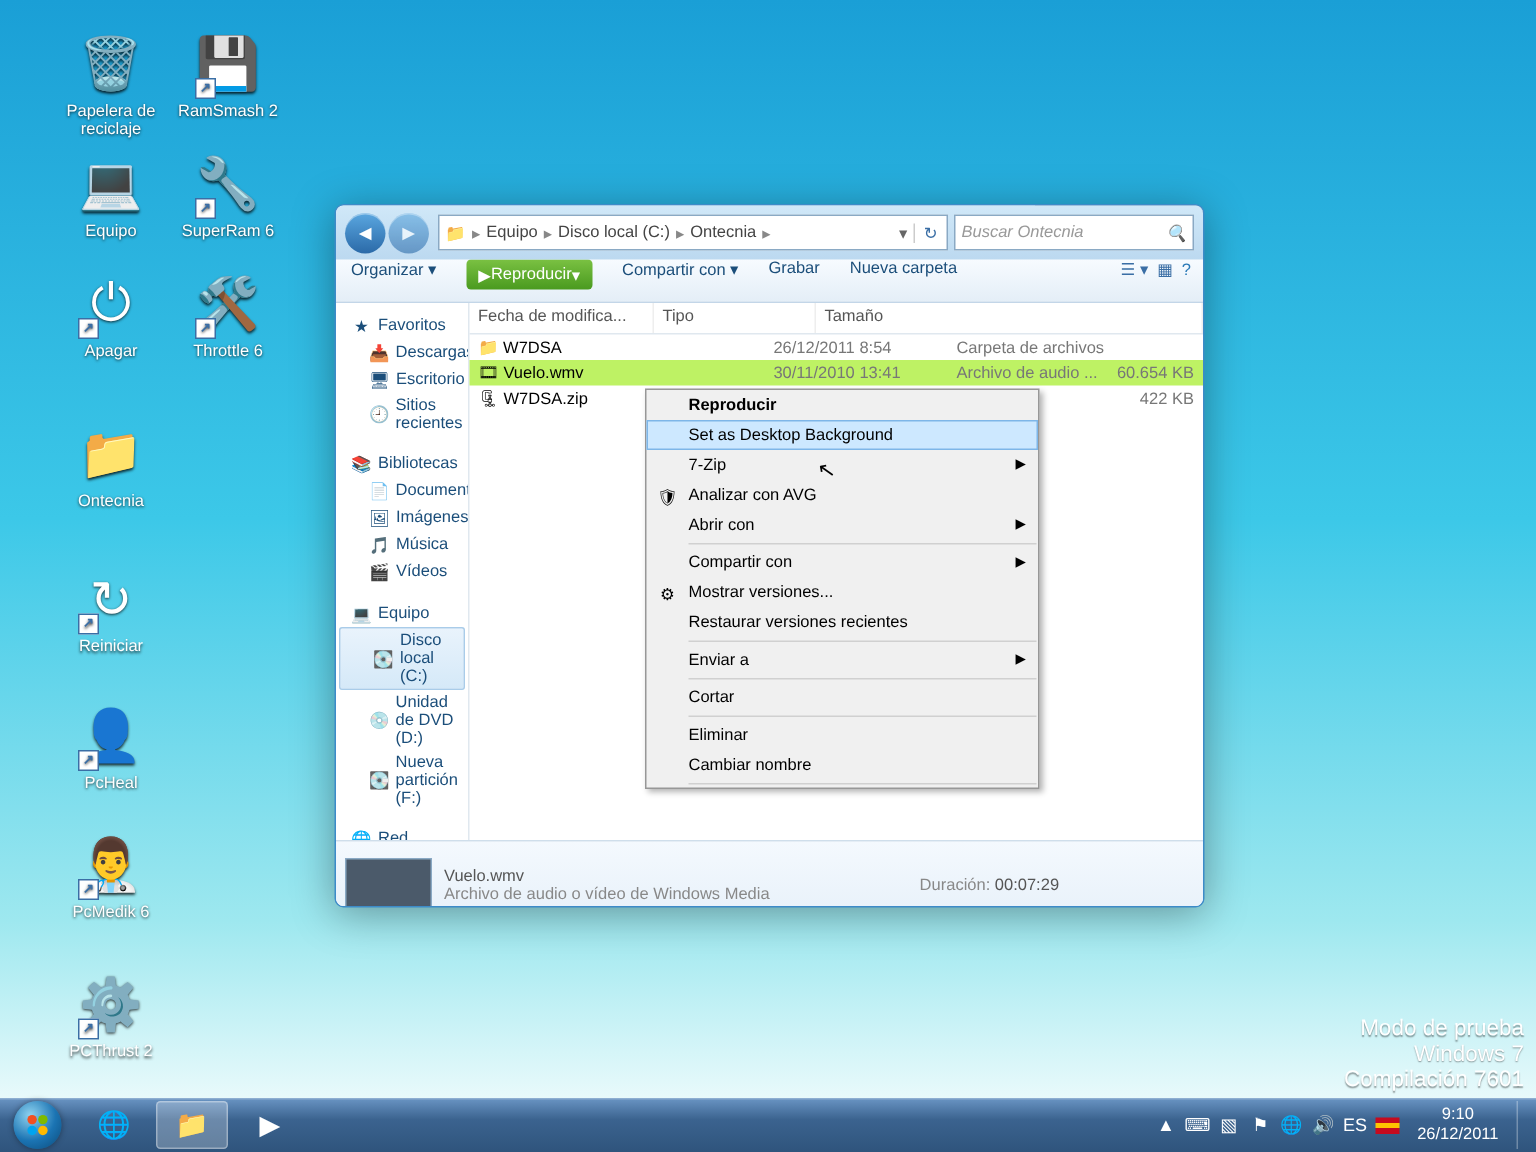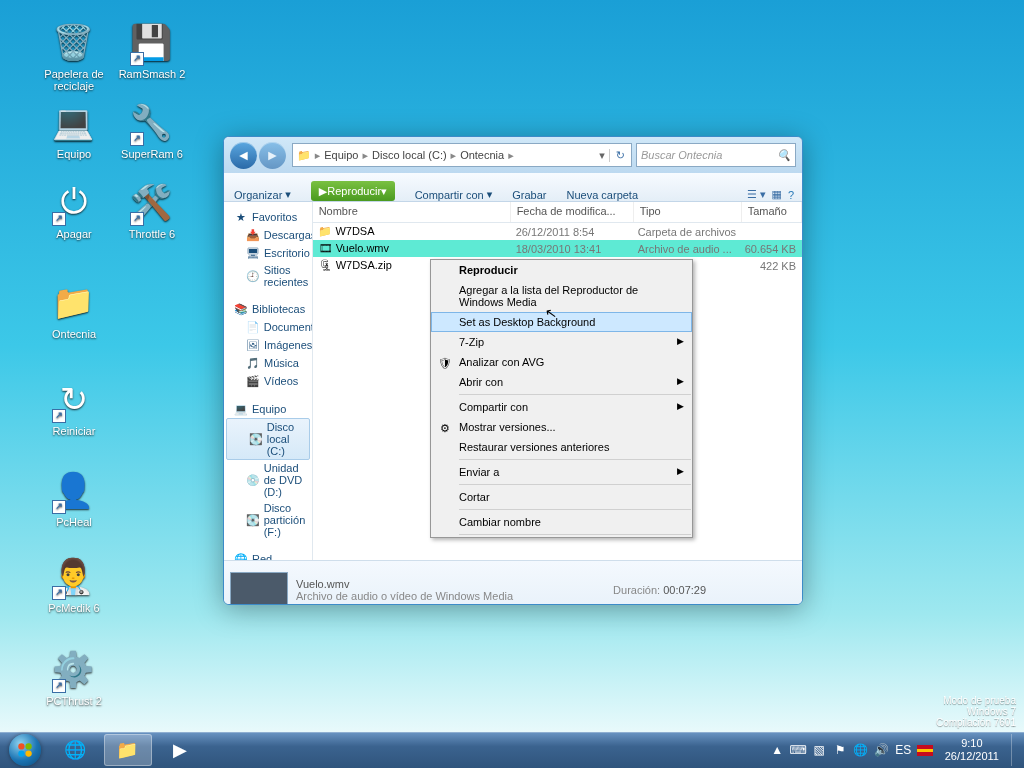--- a/index.html
+++ b/index.html
@@ -12,51 +12,51 @@
 .win{position:absolute;left:223px;top:136px;width:578px;height:467px;background:#fff;border:1px solid #3d8bc8;border-radius:6px;box-shadow:0 4px 28px rgba(0,0,0,.35);overflow:hidden;}
 .glassbar{height:36px;background:linear-gradient(#d0e8f8,#bcd9f0);display:flex;align-items:center;padding:0 6px;position:relative;}
 .navcircle{width:27px;height:27px;border-radius:50%;background:linear-gradient(#5aa7e0,#2b6aa8);color:#fff;display:flex;align-items:center;justify-content:center;font-size:14px;margin-right:2px;box-shadow:inset 0 1px 0 rgba(255,255,255,.4);}
 .addr{flex:1;height:22px;background:#fff;border:1px solid #8aa9c4;margin:0 4px;display:flex;align-items:center;font-size:11px;color:#444;overflow:hidden;}
 .addr .crumb{padding:0 4px;}
 .addr .sep{color:#888;}
 .search{width:150px;height:22px;background:#fff;border:1px solid #8aa9c4;display:flex;align-items:center;color:#999;font-style:italic;padding:0 4px;gap:28px;}
 .winbtns{position:absolute;top:0;right:0;display:flex;}
 .winbtns div{width:30px;height:18px;border:1px solid #5a7fa6;display:flex;align-items:center;justify-content:center;font-size:10px;background:linear-gradient(#eaf3fb,#cfe3f4);}
 .winbtns .close{width:46px;background:linear-gradient(#e77,#c33);color:#fff;border-top-right-radius:4px;}
-.toolbar{height:28px;background:linear-gradient(#f7fbff,#e4eef7);border-bottom:1px solid #c3d6e8;display:flex;align-items:flex-end;font-size:11px;color:#1b4e7a;}
+.toolbar{height:28px;background:linear-gradient(#f7fbff,#e4eef7);border-bottom:1px solid #c3d6e8;display:flex;align-items:flex-start;font-size:11px;color:#1b4e7a;}
 .toolbar .btn{padding:0 10px;display:flex;align-items:center;gap:3px;}
 .toolbar .grn{color:#fff;background:linear-gradient(#7ac142,#4a9a1f);border-radius:3px;height:20px;padding:0 8px;display:flex;align-items:center;}
 .toolbar .right{margin-left:auto;display:flex;align-items:center;gap:6px;padding-right:8px;color:#3a6ea5;}
 .body{display:flex;height:358px;}
 .nav{width:137px;border-right:1px solid #e0e8ef;padding:6px 0;overflow:hidden;}
 .nav .grp{margin-bottom:10px;}
 .nav .item{padding:2px 6px 2px 22px;display:flex;align-items:center;gap:4px;color:#1b4e7a;position:relative;}
 .nav .item.sel{background:linear-gradient(#e9f3fc,#d5e9f8);border:1px solid #a9cce9;border-radius:2px;margin:0 2px;}
 .nav .hdr{font-weight:normal;padding-left:10px;}
 .nav .ico{width:14px;height:14px;display:inline-flex;align-items:center;justify-content:center;font-size:11px;}
 .content{flex:1;position:relative;}
 .cols{display:flex;height:20px;border-bottom:1px solid #e0e8ef;font-size:11px;color:#555;}
 .cols div{padding:3px 6px;border-right:1px solid #eee;}
 .rows{font-size:11px;}
 .row{display:flex;height:17px;align-items:center;}
-.row.sel{background:#5eead4;}
+.row.sel{background:#bef264;}
 .row .c{padding:0 6px;white-space:nowrap;overflow:hidden;}
 .details{height:45px;background:linear-gradient(#f4f9fe,#e6f0f9);border-top:1px solid #cfdeeb;display:flex;align-items:center;padding:6px;font-size:11px;color:#555;}
 .details .thumb{width:56px;height:34px;background:#4b5a6a;border:1px solid #8aa9c4;margin-right:8px;}
 
 .ctx{position:absolute;left:430px;top:259px;width:261px;background:#f0f0f0;border:1px solid #979797;box-shadow:2px 2px 4px rgba(0,0,0,.3);font-size:11px;z-index:50;}
 .ctx .mi{padding:4px 28px;position:relative;color:#000;}
 .ctx .mi.bold{font-weight:bold;}
 .ctx .mi.hov{background:#cde8ff;border:1px solid #7eb6e8;padding:3px 27px;}
 .ctx hr{margin:2px 1px 2px 28px;border:none;border-top:1px solid #d0d0d0;}
 .ctx .arr{position:absolute;right:8px;top:4px;font-size:9px;}
 .ctx .ico{position:absolute;left:6px;top:3px;width:16px;height:16px;display:flex;align-items:center;justify-content:center;font-size:11px;}
 .cursor{position:absolute;left:545px;top:305px;font-size:14px;color:#000;z-index:60;transform:rotate(-10deg);}
 
-.wm{position:absolute;right:8px;bottom:40px;text-align:right;color:#fff;font-size:10px;text-shadow:0 1px 1px rgba(0,0,0,.4);}
+.wm{position:absolute;right:8px;bottom:40px;text-align:right;color:#fff;font-size:15px;text-shadow:0 1px 1px rgba(0,0,0,.4);}
 
 .taskbar{position:absolute;bottom:0;left:0;width:1024px;height:36px;background:linear-gradient(#6a95c4,#3b638f 40%,#2f547c);display:flex;align-items:center;box-shadow:inset 0 1px 0 rgba(255,255,255,.25);}
 .start{width:50px;height:36px;display:flex;align-items:center;justify-content:center;}
 .orb{width:32px;height:32px;border-radius:50%;background:radial-gradient(circle at 35% 30%,#8fd3f0,#1b74b3 55%,#0b4a7a);display:flex;align-items:center;justify-content:center;box-shadow:0 0 4px rgba(0,0,0,.4);}
 .orb svg{width:18px;height:18px;}
 .tbtn{width:48px;height:32px;margin:2px;border-radius:3px;display:flex;align-items:center;justify-content:center;font-size:18px;color:#fff;}
 .tbtn.act{background:rgba(255,255,255,.25);box-shadow:inset 0 0 0 1px rgba(255,255,255,.35);}
 .tray{margin-left:auto;display:flex;align-items:center;color:#fff;font-size:11px;padding-right:4px;gap:6px;}
 .clock{text-align:center;line-height:13px;padding:0 6px;}
 .flag{width:16px;height:11px;background:linear-gradient(#c60b1e 33%,#ffc400 33% 66%,#c60b1e 66%);}
@@ -203,47 +203,46 @@
         <div class="item sel">
             <span class="ico">💽</span>
             <span>Disco local (C:)</span>
           </div>
         <div class="item">
             <span class="ico">💿</span>
             <span>Unidad de DVD (D:)</span>
           </div>
         <div class="item">
             <span class="ico">💽</span>
-            <span>Disco partición (F:)</span>
+            <span>Nueva partición (F:)</span>
           </div>
       </div>
       <div class="grp">
         <div class="item hdr">
             <span class="ico">🌐</span>
             <span>Red</span>
           </div>
       </div>
     </div>
     <div class="content">
       <div class="cols">
-        <div style="width:185px">Nombre</div>
         <div style="width:110px">Fecha de modifica...</div>
         <div style="width:95px">Tipo</div>
         <div style="flex:1">Tamaño</div>
       </div>
       <div class="rows" id="rows">
           <div class="row">
             <div class="c" style="width:185px">📁 W7DSA</div>
             <div class="c" style="width:110px;color:#777">26/12/2011 8:54</div>
             <div class="c" style="width:95px;color:#777">Carpeta de archivos</div>
             <div class="c" style="flex:1;text-align:right;color:#777"></div>
           </div>
           <div class="row sel">
             <div class="c" style="width:185px">🎞 Vuelo.wmv</div>
-            <div class="c" style="width:110px;color:#777">18/03/2010 13:41</div>
+            <div class="c" style="width:110px;color:#777">30/11/2010 13:41</div>
             <div class="c" style="width:95px;color:#777">Archivo de audio ...</div>
             <div class="c" style="flex:1;text-align:right;color:#777">60.654 KB</div>
           </div>
           <div class="row">
             <div class="c" style="width:185px">🗜 W7DSA.zip</div>
             <div class="c" style="width:110px;color:#777"></div>
             <div class="c" style="width:95px;color:#777">primi...</div>
             <div class="c" style="flex:1;text-align:right;color:#777">422 KB</div>
           </div>
         </div>
@@ -257,34 +256,34 @@
     </div>
     <div style="margin-left:100px;">
       <span style="color:#888">Duración:</span>
       <span>00:07:29</span>
     </div>
   </div>
 </div>
 
 <div class="ctx" id="ctx">
     <div class="mi bold">Reproducir</div>
-    <div class="mi">Agregar a la lista del Reproductor de Windows Media</div>
     <div class="mi hov">Set as Desktop Background</div>
     <div class="mi">7-Zip<span class="arr">▶</span></div>
     <div class="mi">Analizar con AVG<span class="ico">🛡</span></div>
     <div class="mi">Abrir con<span class="arr">▶</span></div>
     <hr>
     <div class="mi">Compartir con<span class="arr">▶</span></div>
     <div class="mi">Mostrar versiones...<span class="ico">⚙</span></div>
-    <div class="mi">Restaurar versiones anteriores</div>
+    <div class="mi">Restaurar versiones recientes</div>
     <hr>
     <div class="mi">Enviar a<span class="arr">▶</span></div>
     <hr>
     <div class="mi">Cortar</div>
     <hr>
+    <div class="mi">Eliminar</div>
     <div class="mi">Cambiar nombre</div>
     <hr>
   </div>
 <div class="cursor">↖</div>
 
 <div class="wm">
   <div>Modo de prueba</div>
   <div>Windows 7</div>
   <div>Compilación 7601</div>
 </div>

